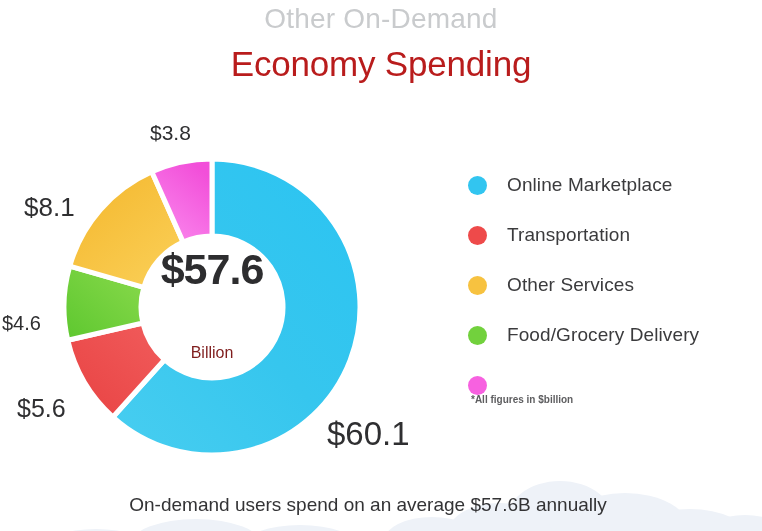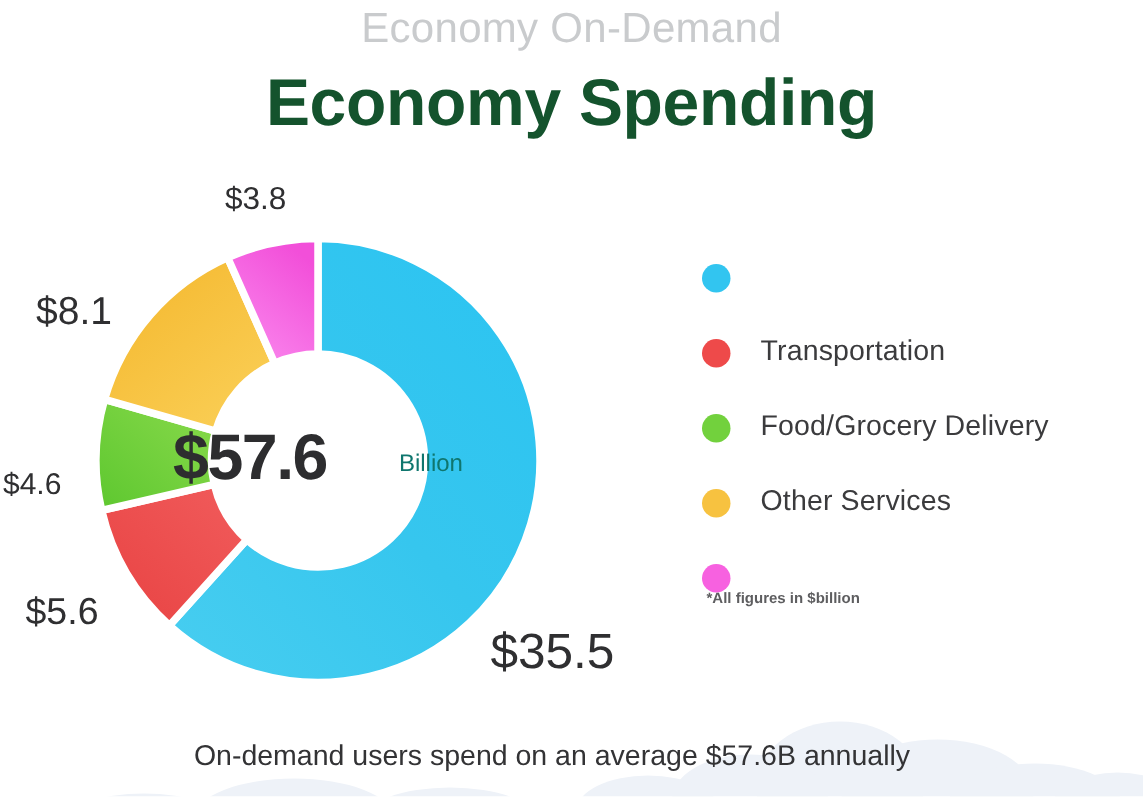--- a/index.html
+++ b/index.html
@@ -14,35 +14,35 @@
   
   .clouds{position:absolute;left:0;bottom:0;width:762px;height:110px;pointer-events:none;}
 
   
   .title-sub{
     position:absolute;top:3px;left:0;width:762px;text-align:center;
     font-size:28px;color:#c9cbcd;letter-spacing:.2px;font-weight:400;
   }
   .title-main{
     position:absolute;top:44px;left:0;width:762px;text-align:center;
-    font-size:44px;color:#14532d;font-weight:700;letter-spacing:-.2px;
+    font-size:35px;color:#b91c1c;font-weight:400;letter-spacing:-.2px;
   }
 
   
   .donut-wrap{position:absolute;left:62px;top:157px;width:300px;height:300px;}
   .donut{display:block;width:300px;height:300px;}
   .center-box{
     position:absolute;left:0;top:0;width:300px;height:300px;
-    display:flex;flex-direction:row;align-items:center;justify-content:center;gap:48px;
+    display:flex;flex-direction:column;align-items:center;justify-content:center;gap:48px;
   }
   .center-value{
     font-size:43px;font-weight:700;color:#2d2d2f;line-height:1;letter-spacing:-1px;
     margin-top:-4px;
   }
-  .center-unit{font-size:16px;color:#0f766e;margin-top:5px;font-weight:400;}
+  .center-unit{font-size:16px;color:#7f1d1d;margin-top:5px;font-weight:400;}
 
   
   .slice-label{position:absolute;color:#2f2f31;font-weight:400;white-space:nowrap;}
   .lb-magenta{left:150px;top:121px;font-size:21px;}
   .lb-amber{left:24px;top:192px;font-size:26px;}
   .lb-green{left:2px;top:312px;font-size:20px;}
   .lb-red{left:17px;top:374px;font-size:25px;margin-top:20px;}
   .lb-cyan{left:327px;top:415px;font-size:33px;}
 
   
@@ -74,21 +74,21 @@
       <ellipse cx="500" cy="112" rx="52" ry="30"></ellipse>
       <ellipse cx="690" cy="116" rx="58" ry="28"></ellipse>
       <ellipse cx="432" cy="120" rx="48" ry="24"></ellipse>
       <ellipse cx="745" cy="118" rx="44" ry="24"></ellipse>
       <ellipse cx="196" cy="124" rx="66" ry="26"></ellipse>
       <ellipse cx="300" cy="126" rx="58" ry="22"></ellipse>
       <ellipse cx="96" cy="128" rx="54" ry="20"></ellipse>
     </g>
   </svg>
 
-  <div class="title-sub">Economy On-Demand</div>
+  <div class="title-sub">Other On-Demand</div>
   <div class="title-main">Economy Spending</div>
 
   <div class="donut-wrap">
     <svg class="donut" viewBox="0 0 300 300">
       <defs>
         <linearGradient id="gCyan" x1="1" y1="0" x2="0.1" y2="1">
           <stop offset="0%" stop-color="#2bc4f2"></stop>
           <stop offset="55%" stop-color="#36c6ee"></stop>
           <stop offset="100%" stop-color="#46cdf0"></stop>
         </linearGradient>
@@ -122,37 +122,38 @@
     <div class="center-box">
       <div class="center-value">$57.6</div>
       <div class="center-unit">Billion</div>
     </div>
   </div>
 
   <div class="slice-label lb-magenta">$3.8</div>
   <div class="slice-label lb-amber">$8.1</div>
   <div class="slice-label lb-green">$4.6</div>
   <div class="slice-label lb-red">$5.6</div>
-  <div class="slice-label lb-cyan">$35.5</div>
+  <div class="slice-label lb-cyan">$60.1</div>
 
   <div class="legend" id="legend">
       <div class="legend-row">
         <span class="swatch" style="background: rgb(50, 197, 240);"></span>
+        <span class="legend-label">Online Marketplace</span>
       </div>
       <div class="legend-row">
         <span class="swatch" style="background: rgb(238, 74, 74);"></span>
         <span class="legend-label">Transportation</span>
       </div>
       <div class="legend-row">
+        <span class="swatch" style="background: rgb(247, 194, 64);"></span>
+        <span class="legend-label">Other Services</span>
+      </div>
+      <div class="legend-row">
         <span class="swatch" style="background: rgb(114, 209, 61);"></span>
         <span class="legend-label">Food/Grocery Delivery</span>
-      </div>
-      <div class="legend-row">
-        <span class="swatch" style="background: rgb(247, 194, 64);"></span>
-        <span class="legend-label">Other Services</span>
       </div>
       <div class="legend-row">
         <span class="swatch" style="background: rgb(247, 97, 224);"></span>
       </div>
     </div>
   <div class="legend-note">*All figures in $billion</div>
 
   <div class="caption">On-demand users spend on an average $57.6B annually</div>
 
 </div>

